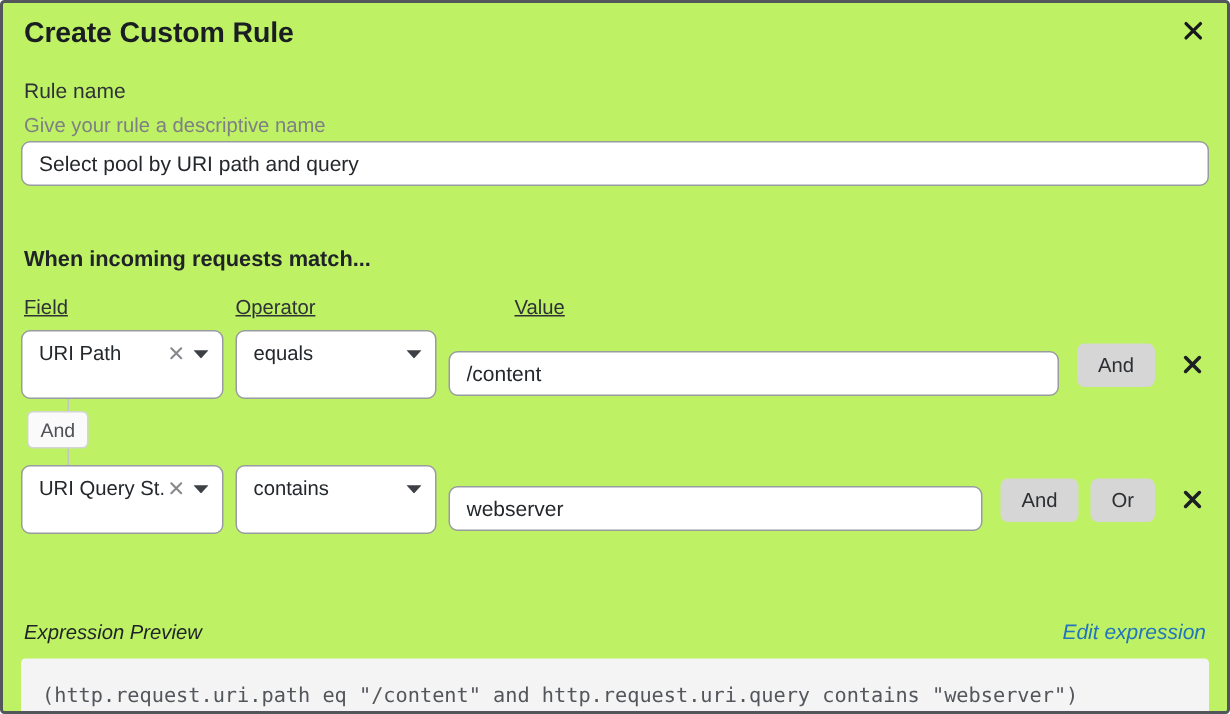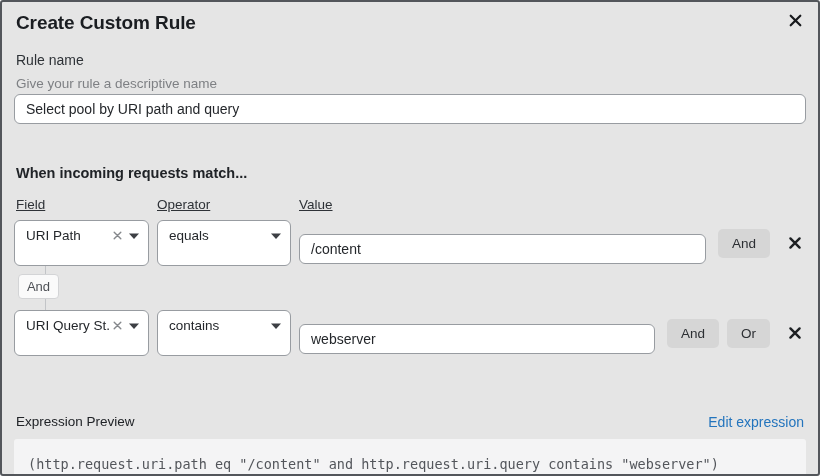--- a/index.html
+++ b/index.html
@@ -4,21 +4,21 @@
 <style>
   * { box-sizing: border-box; }
   html, body { margin: 0; padding: 0; background: #fff; }
   body { font-family: "Liberation Sans", sans-serif; }
 
   .dialog {
     width: 820px;
     height: 476px;
     border: 2px solid #53565b;
     border-radius: 3px;
-    background: #e5e5e5;
+    background: #bef264;
     position: relative;
     padding: 0 12px;
     overflow: hidden;
   }
 
   .dialog-title {
     margin: 9px 0 0 2px;
     font-size: 19px;
     font-weight: 700;
     color: #1a1d21;
@@ -79,21 +79,21 @@
   .col-headers {
     display: flex;
     margin: 15px 0 7px 2px;
     font-size: 13.5px;
     color: #2e3237;
     line-height: 16px;
     text-decoration: underline;
   }
   .col-field { width: 141px; }
   .col-operator { width: 142px; }
-  .col-value { flex: 1; }
+  .col-value { flex: 1; margin-left: 44px; }
 
   .cond-row {
     display: flex;
     align-items: center;
     column-gap: 8px;
   }
 
   .select {
     display: flex;
     align-items: center;
@@ -171,23 +171,24 @@
     font-size: 13px;
     color: #4e5156;
     display: flex;
     align-items: center;
     justify-content: center;
   }
 
   .preview-section { margin-top: 57px; }
   .preview-head {
     display: flex;
-    align-items: flex-end;
+    align-items: flex-start;
     justify-content: space-between;
     margin: 0 2px;
+    font-style: italic;
   }
   .preview-label {
     font-size: 13.5px;
     color: #202327;
     line-height: 17px;
   }
   .edit-link {
     font-size: 14px;
     color: #2374bd;
     text-decoration: none;

